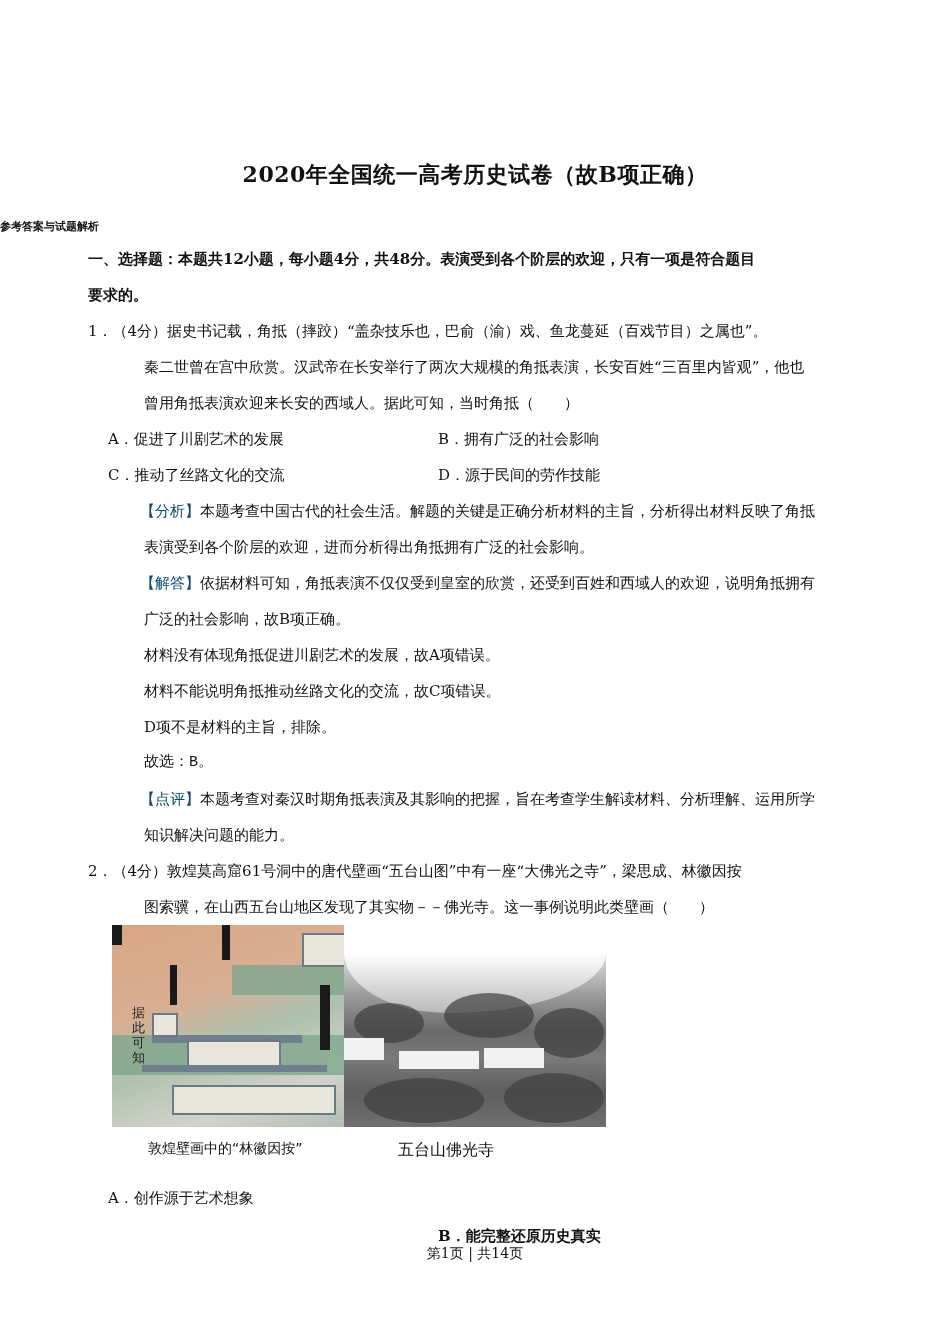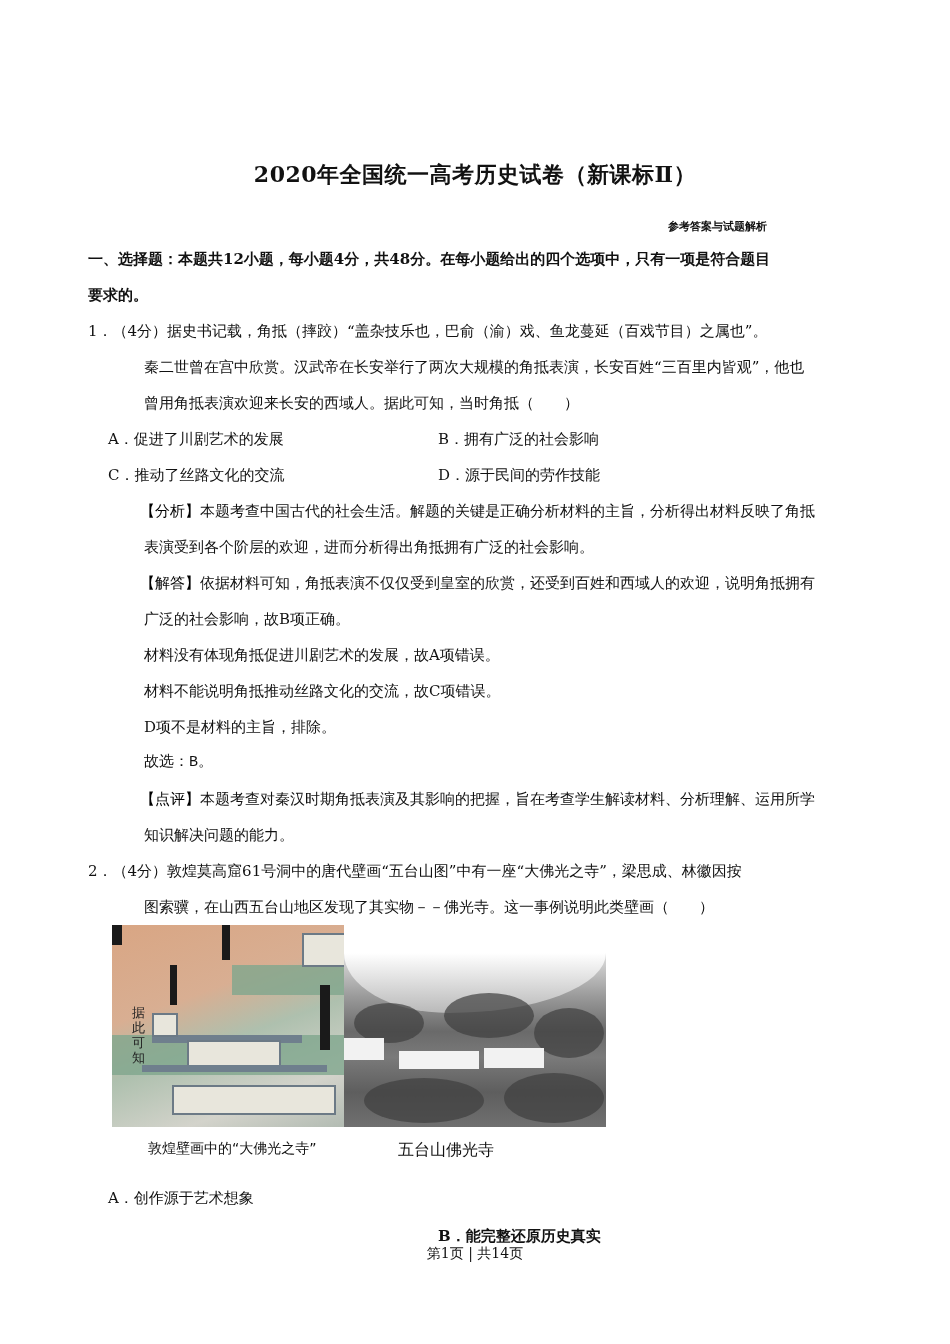--- a/index.html
+++ b/index.html
@@ -7,29 +7,29 @@
     width: 950px; height: 1344px; position: relative; overflow: hidden;
     font-family: "DejaVu Serif", "Liberation Serif", serif;
     color: #111111;
   }
   .page { position: absolute; left: 0; top: 0; width: 950px; height: 1344px; }
   .title {
     position: absolute; left: 0; width: 950px; top: 160px; text-align: center;
     font-size: 22px; font-weight: bold; letter-spacing: 0.5px;
   }
   .subtitle {
-    position: absolute; left: 0; width: 767px; top: 219px; text-align: right;
+    position: absolute; left: 0; width: 767px; top: 219px; text-align: left;
     font-size: 11px; font-weight: bold;
   }
   .line {
     position: absolute; left: 88px; font-size: 15px; line-height: 20px; white-space: nowrap;
   }
   .ind { left: 108px; margin-left: 36px; }
   .bold { font-weight: bold; }
-  .tag { color: #000000; }
+  .tag { color: #0c4a6e; }
   .optA { position: absolute; left: 108px; font-size: 15px; line-height: 20px; white-space: nowrap; }
   .optB { position: absolute; left: 438px; font-size: 15px; line-height: 20px; white-space: nowrap; }
   .figure { position: absolute; left: 112px; top: 925px; width: 495px; height: 202px; }
   .mural {
     position: absolute; left: 0; top: 0; width: 232px; height: 202px; overflow: hidden;
     background:
       linear-gradient(160deg, rgba(210,150,110,0.85) 0%, rgba(200,140,100,0.7) 35%, rgba(120,150,120,0.6) 55%, rgba(200,200,190,0.8) 80%, rgba(170,180,170,0.9) 100%);
   }
   .mural .bldg { position: absolute; background: #e8e6dc; border: 2px solid #6c7a86; }
   .mural .roof { position: absolute; background: #6f7f8d; }
@@ -45,24 +45,24 @@
   .photo .tree { position: absolute; background: #3e3e3e; border-radius: 50%; opacity: 0.7; }
   .cap1 { position: absolute; left: 148px; top: 1140px; font-family: "DejaVu Sans", "Liberation Sans", sans-serif; font-size: 14px; white-space: nowrap; }
   .cap2 { position: absolute; left: 398px; top: 1140px; font-family: "DejaVu Sans", "Liberation Sans", sans-serif; font-size: 16px; white-space: nowrap; }
   .footer { position: absolute; left: 0; width: 950px; top: 1245px; text-align: center; font-size: 14px; }
 </style>
 </head>
 <body>
 
 <div class="page">
 
-  <div class="title">2020年全国统一高考历史试卷（新课标Ⅱ）</div>
+  <div class="title">2020年全国统一高考历史试卷（故B项正确）</div>
   <div class="subtitle">参考答案与试题解析</div>
 
-  <div class="line bold" style="top:249px;">一、选择题：本题共12小题，每小题4分，共48分。在每小题给出的四个选项中，只有一项是符合题目</div>
+  <div class="line bold" style="top:249px;">一、选择题：本题共12小题，每小题4分，共48分。表演受到各个阶层的欢迎，只有一项是符合题目</div>
   <div class="line bold" style="top:285px;">要求的。</div>
 
   <div class="line" style="top:321px;">
     <span>1．</span><span>（4分）据史书记载，角抵（摔跤）“盖杂技乐也，巴俞（渝）戏、鱼龙蔓延（百戏节目）之属也”。</span>
   </div>
   <div class="line ind" style="top:357px;">秦二世曾在宫中欣赏。汉武帝在长安举行了两次大规模的角抵表演，长安百姓“三百里内皆观”，他也</div>
   <div class="line ind" style="top:393px;">曾用角抵表演欢迎来长安的西域人。据此可知，当时角抵（　　）</div>
 
   <div class="optA" style="top:429px;">A．促进了川剧艺术的发展</div>
   <div class="optB" style="top:429px;">B．拥有广泛的社会影响</div>
@@ -114,20 +114,20 @@
       <div class="tree" style="left:10px; top:50px; width:70px; height:40px;"></div>
       <div class="tree" style="left:100px; top:40px; width:90px; height:45px;"></div>
       <div class="tree" style="left:190px; top:55px; width:70px; height:50px;"></div>
       <div class="house" style="left:0; top:85px; width:40px; height:22px;"></div>
       <div class="house" style="left:55px; top:98px; width:80px; height:18px;"></div>
       <div class="house" style="left:140px; top:95px; width:60px; height:20px;"></div>
       <div class="tree" style="left:20px; top:125px; width:120px; height:45px;"></div>
       <div class="tree" style="left:160px; top:120px; width:100px; height:50px;"></div>
     </div>
   </div>
-  <div class="cap1">敦煌壁画中的“大佛光之寺”</div>
+  <div class="cap1">敦煌壁画中的“林徽因按”</div>
   <div class="cap2">五台山佛光寺</div>
 
   <div class="optA" style="top:1188px;">A．创作源于艺术想象</div>
   <div class="optB" style="top:1226px;font-weight:bold;">B．能完整还原历史真实</div>
 
   <div class="footer">第1页 | 共14页</div>
 </div>
 
 </body></html>

